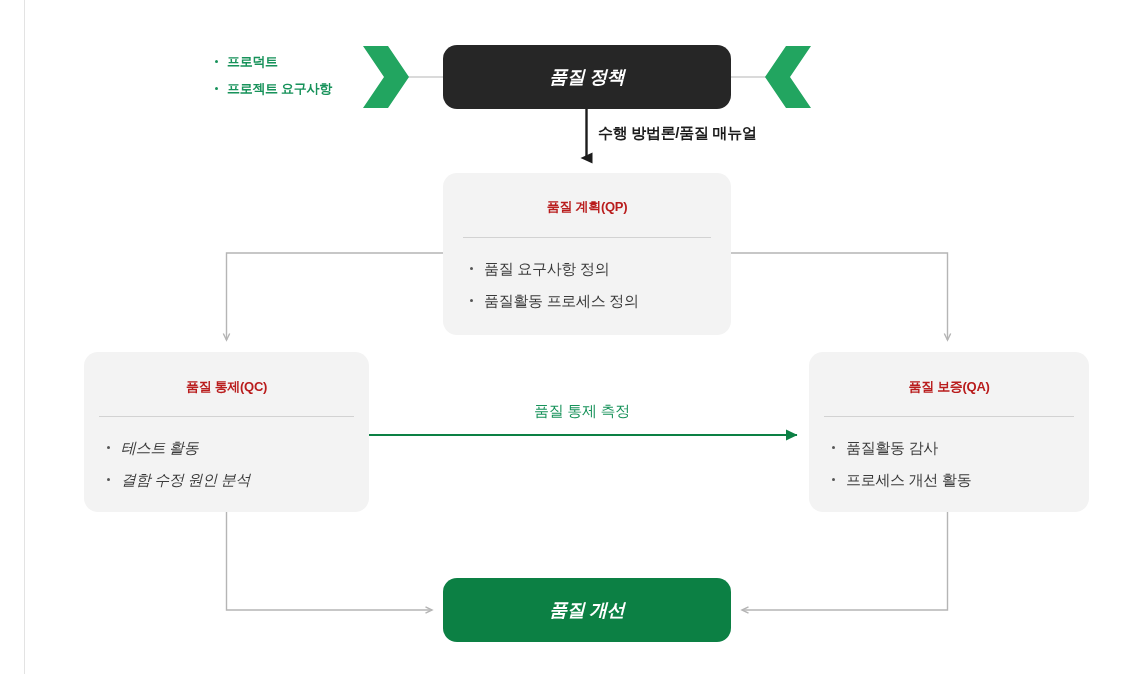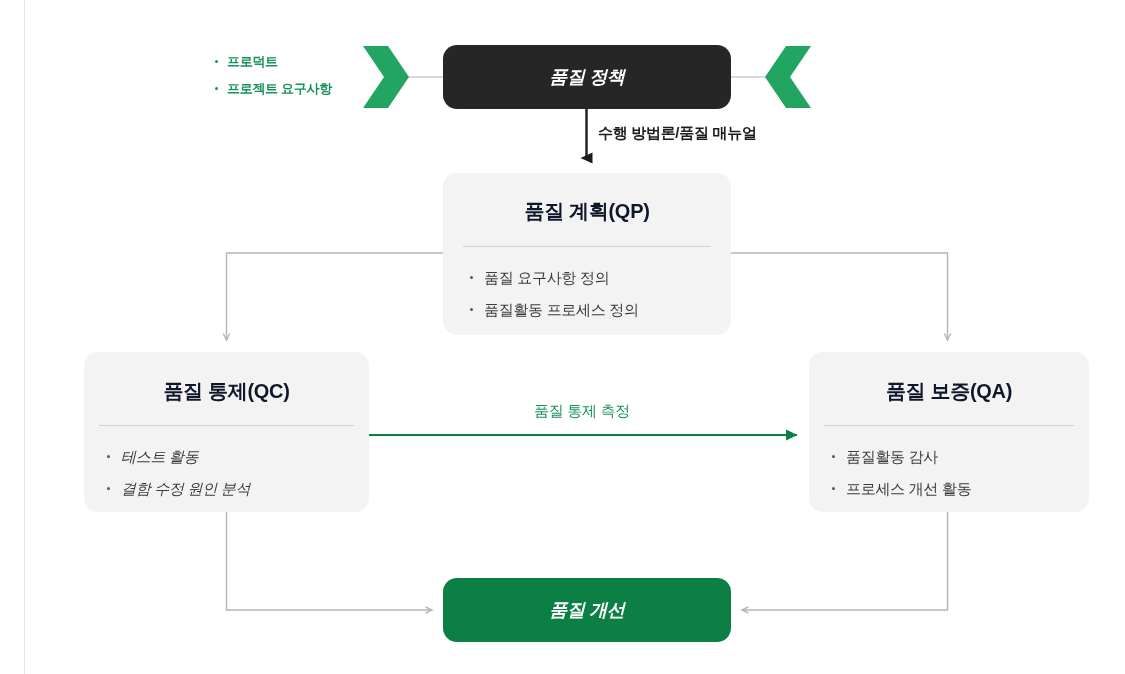--- a/index.html
+++ b/index.html
@@ -70,23 +70,23 @@
     text-align: center;
   }
 
   .card {
     background: #f3f3f3;
     border-radius: 14px;
     padding: 0;
   }
   .card-title {
     text-align: center;
-    font-size: 20px;
-    font-weight: bold;
-    color: #0f172a;
+    font-size: 13px;
+    font-weight: bold;
+    color: #b91c1c;
     letter-spacing: -0.3px;
   }
   .card-divider {
     height: 1px;
     background: #d2d2d2;
   }
   .card-list {
     list-style: none;
     margin: 0;
     padding: 0;

